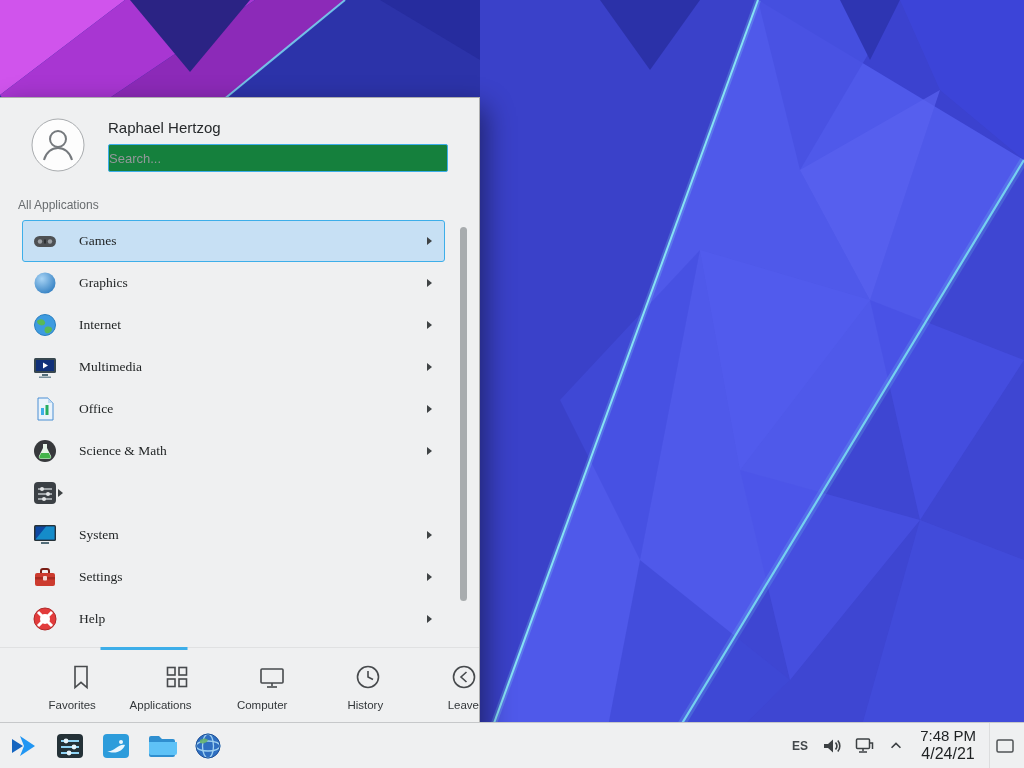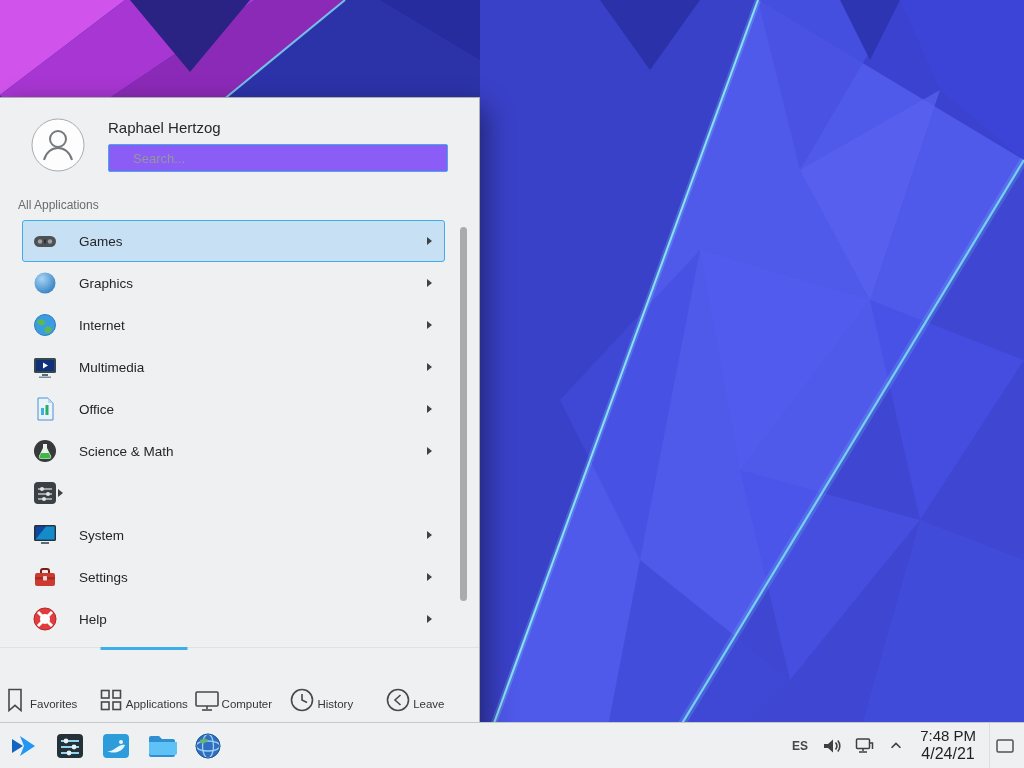--- a/index.html
+++ b/index.html
@@ -7,40 +7,40 @@
     font-family:"Liberation Sans",sans-serif;-webkit-font-smoothing:antialiased;}
   .wallpaper{position:absolute;inset:0;width:100%;height:100%;}
 
   
   .launcher{position:absolute;left:0;top:97px;width:480px;height:642px;
     background:#eff0f1;border:1px solid rgba(0,0,0,.28);border-left:none;
     box-sizing:border-box;box-shadow:6px 10px 26px rgba(0,0,0,.45);}
   .avatar{position:absolute;left:31px;top:20px;width:54px;height:54px;}
   .uname{position:absolute;left:108px;top:21px;font-size:15px;color:#26292b;}
   .search{position:absolute;left:108px;top:46px;width:340px;height:28px;box-sizing:border-box;
-    border:1px solid #3daee9;border-radius:2px;background:#8b5cf6;padding:0 24px;
+    border:1px solid #3daee9;border-radius:2px;background:#15803d;padding:0 0;
     font-family:"Liberation Sans",sans-serif;font-size:13px;color:#232627;outline:none;}
   .search::placeholder{color:#94989b;}
   .section-label{position:absolute;left:18px;top:100px;font-size:12px;color:#686c6f;}
 
   .cat-list{position:absolute;left:0;top:122px;right:0;bottom:90px;overflow:hidden;}
   .cat-row{position:relative;height:42px;margin:0 34px 0 22px;display:flex;align-items:center;
     border:1px solid transparent;border-radius:3px;box-sizing:border-box;}
   .cat-row.selected{background:#c7e0f4;border-color:#3daee9;}
   .cicon{width:26px;height:26px;margin-left:9px;flex:none;display:block;}
   .cicon svg{width:26px;height:26px;display:block;}
-  .clabel{margin-left:21px;font-size:13.5px;color:#232627;flex:1;}
+  .clabel{margin-left:21px;font-size:13.5px;color:#232627;flex:1;font-family:Liberation Serif, serif;}
   .arrow-r{width:0;height:0;border-left:5px solid #3f4345;border-top:4px solid transparent;
     border-bottom:4px solid transparent;margin-right:12px;}
   .scrollbar{position:absolute;right:12px;top:129px;width:7px;height:374px;border-radius:3.5px;
     background:#a8acae;}
 
   .tabbar{position:absolute;left:0;right:0;bottom:0;height:90px;display:flex;
     border-top:1px solid rgba(0,0,0,.06);}
-  .tab{flex:1;position:relative;display:flex;flex-direction:row;align-items:center;padding-top:14px;}
+  .tab{flex:1;position:relative;display:flex;flex-direction:column;align-items:flex-end;padding-top:14px;}
   .tab.active::before{content:"";position:absolute;top:-1px;left:50%;transform:translateX(-50%);
     width:87px;height:3px;background:#3daee9;}
   .ticon{width:30px;height:30px;display:block;}
   .ticon svg{width:30px;height:30px;display:block;}
   .tlabel{margin-top:7px;font-size:11.5px;color:#33373a;}
 
   
   .taskbar{position:absolute;left:0;bottom:0;width:100%;height:46px;background:#eff0f1;
     border-top:1px solid #c6c8ca;box-sizing:border-box;display:flex;align-items:center;z-index:5;margin-top:44px;}
   .tb-left{display:flex;align-items:center;gap:14px;padding-left:8px;}

